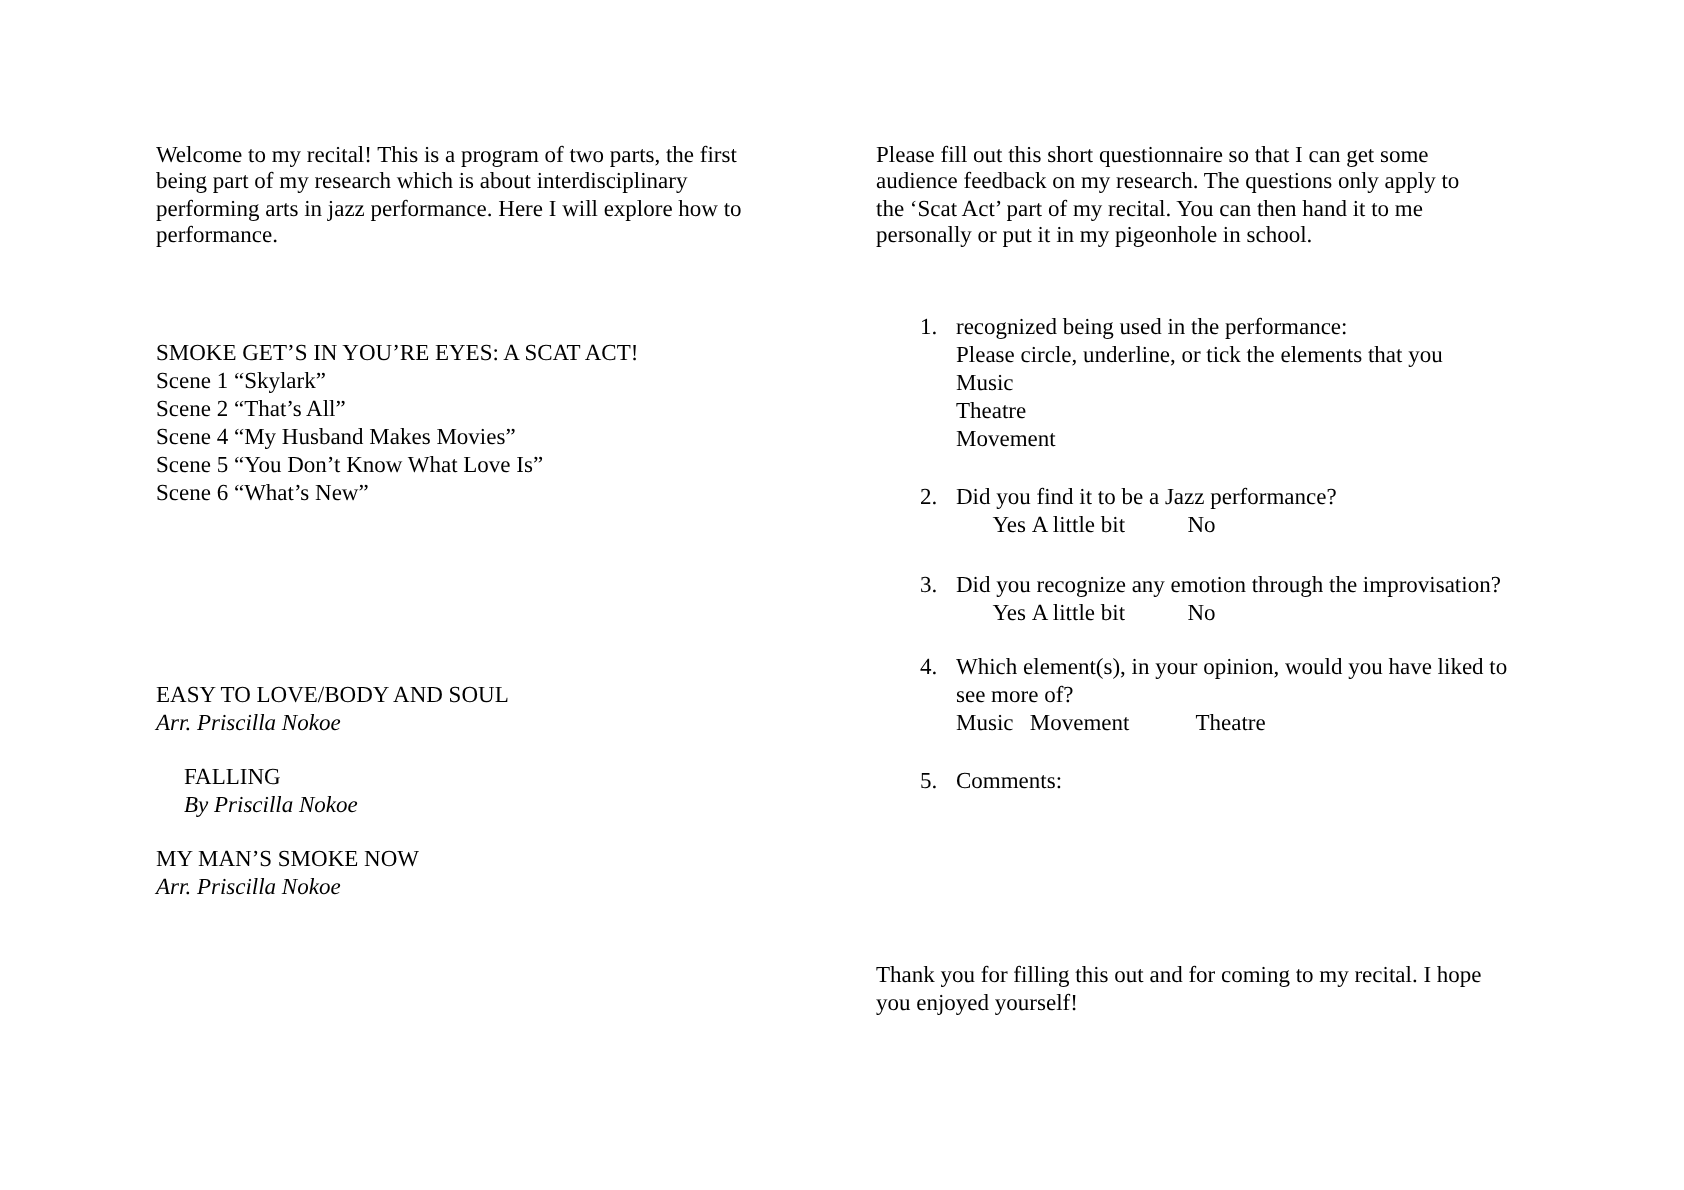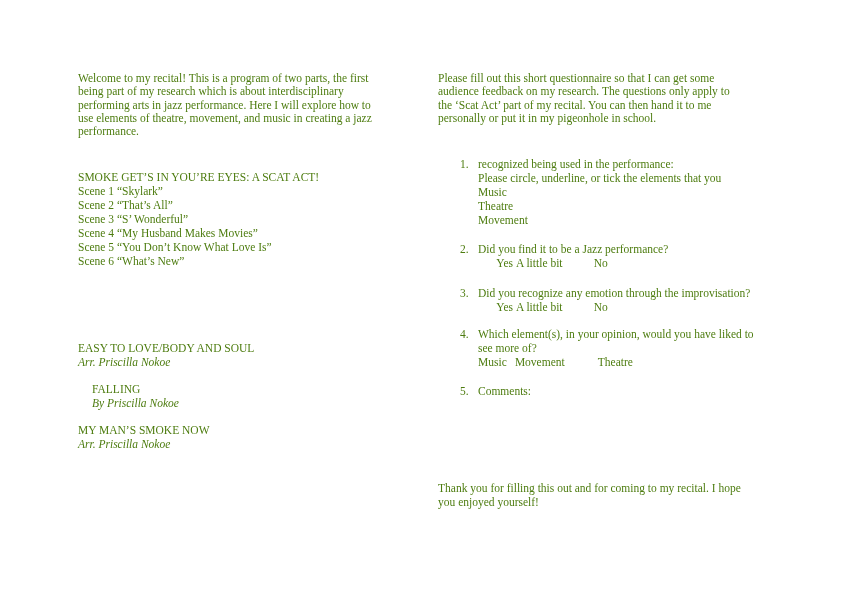--- a/index.html
+++ b/index.html
@@ -6,21 +6,21 @@
     margin: 0;
     padding: 0;
     background: #ffffff;
   }
   .page {
     position: relative;
     width: 842px;
     height: 595px;
     background: #ffffff;
     font-family: "Liberation Serif", "DejaVu Serif", serif;
-    color: #4d7c0f;
+    color: #000000;
     overflow: hidden;
   }
   .block {
     position: absolute;
     font-size: 11.5px;
     line-height: 13.3px;
     white-space: nowrap;
   }
   .list-block { line-height: 14px; }
   .credit { font-style: italic; }
@@ -44,29 +44,27 @@
 </style>
 </head>
 <body>
 
 <div class="page">
 
   <div class="block" style="left:78px; top:72px;">
     <div>Welcome to my recital! This is a program of two parts, the first</div>
     <div>being part of my research which is about interdisciplinary</div>
     <div>performing arts in jazz performance. Here I will explore how to</div>
-    <div>use elements of theatre, movement, and music in creating a jazz</div>
     <div>performance.</div>
   </div>
 
   <div class="block list-block" style="left:78px; top:170px;">
     <div>SMOKE GET’S IN YOU’RE EYES: A SCAT ACT!</div>
     <div>Scene 1 “Skylark”</div>
     <div>Scene 2 “That’s All”</div>
-    <div>Scene 3 “S’ Wonderful”</div>
     <div>Scene 4 “My Husband Makes Movies”</div>
     <div>Scene 5 “You Don’t Know What Love Is”</div>
     <div>Scene 6 “What’s New”</div>
   </div>
 
   <div class="block list-block" style="left:78px; top:341px;">
     <div>EASY TO LOVE/BODY AND SOUL</div>
     <div class="credit">Arr. Priscilla Nokoe</div>
   </div>
 

